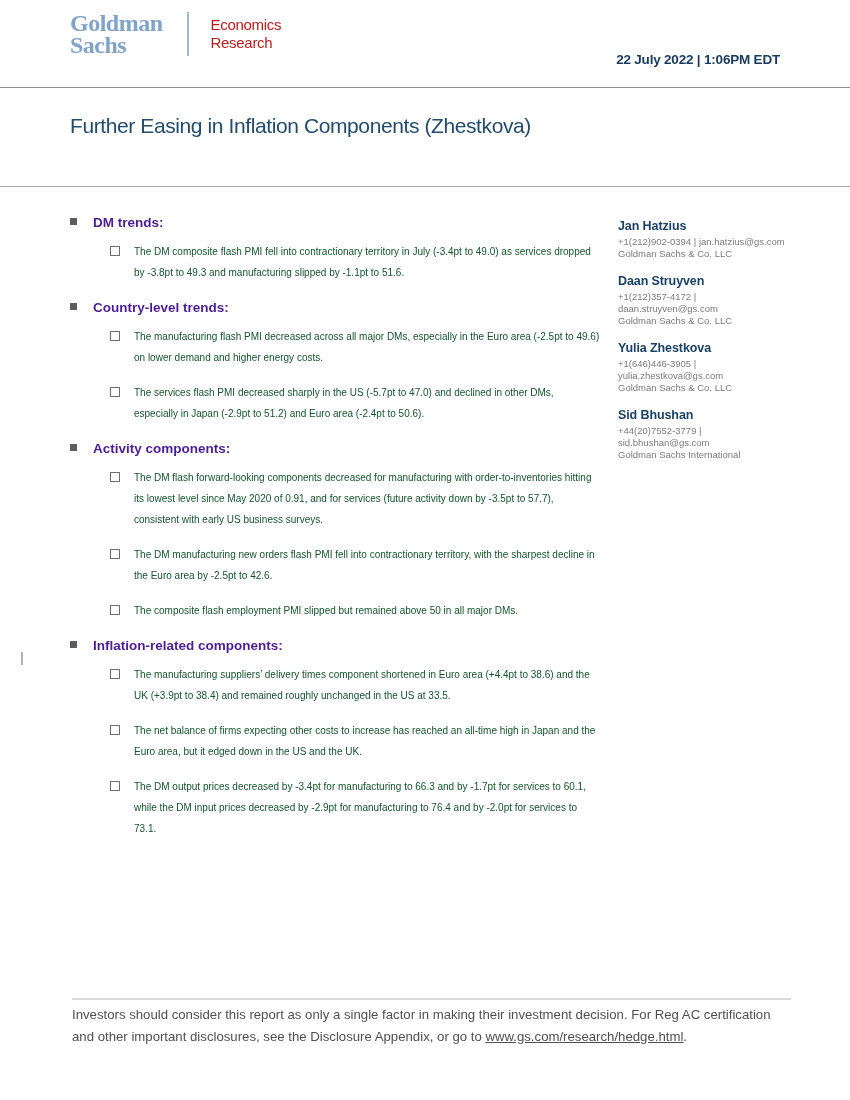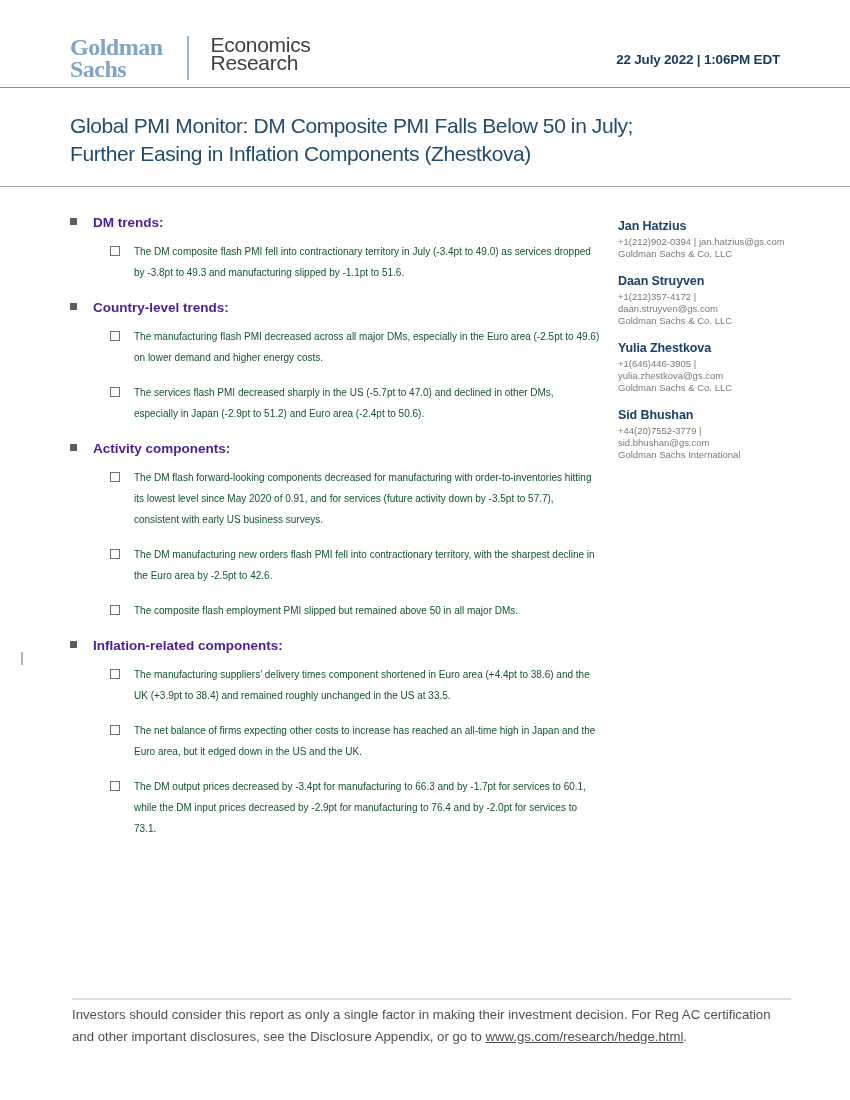--- a/index.html
+++ b/index.html
@@ -3,28 +3,28 @@
 <meta charset="utf-8">
 <style>
   html,body{margin:0;padding:0;}
   body{
     width:850px;height:1100px;position:relative;background:#ffffff;
     font-family:"Liberation Sans", sans-serif;
     -webkit-font-smoothing:antialiased;
   }
   
   .header{position:absolute;left:0;top:0;width:850px;height:88px;}
-  .logo-wrap{position:absolute;left:70px;top:36px;display:flex;gap:12px;}
+  .logo-wrap{position:absolute;left:70px;top:12px;display:flex;align-items:center;gap:12px;}
   .logo-name{
     font-family:"Liberation Serif", serif;font-weight:bold;
     font-size:24px;line-height:22px;color:#7fa3c9;letter-spacing:-0.5px;
   }
   .logo-divider{width:2px;height:44px;background:#9db8d6;margin:0 10px 0 12px;}
   .logo-division{
-    font-size:21px;line-height:18px;color:#404040;letter-spacing:-0.3px;
+    font-size:15px;line-height:18px;color:#b91c1c;letter-spacing:-0.3px;
   }
   .header-datetime{
     position:absolute;right:70px;top:52px;
     font-size:13.5px;font-weight:bold;color:#173a5e;letter-spacing:-0.2px;
   }
   .rule-top{position:absolute;left:0;top:87px;width:850px;height:1px;background:#8f8f8f;}
   
   .title{
     position:absolute;left:70px;top:112px;width:720px;
     font-size:21px;line-height:27.5px;color:#234b6e;letter-spacing:-0.4px;
@@ -65,21 +65,20 @@
     <div class="logo-division">
       <div>Economics</div>
       <div>Research</div>
     </div>
   </div>
   <div class="header-datetime">22 July 2022 | 1:06PM EDT</div>
 </div>
 <div class="rule-top"></div>
 
 <div class="title">
-  <div>Global PMI Monitor: DM Composite PMI Falls Below 50 in July;</div>
   <div>Further Easing in Inflation Components (Zhestkova)</div>
 </div>
 <div class="rule-title"></div>
 
 <div class="main-col">
 
   <div class="section">
     <div class="sec-heading">
       <span class="sec-square"></span>
       <span class="sec-heading-text">DM trends:</span>

